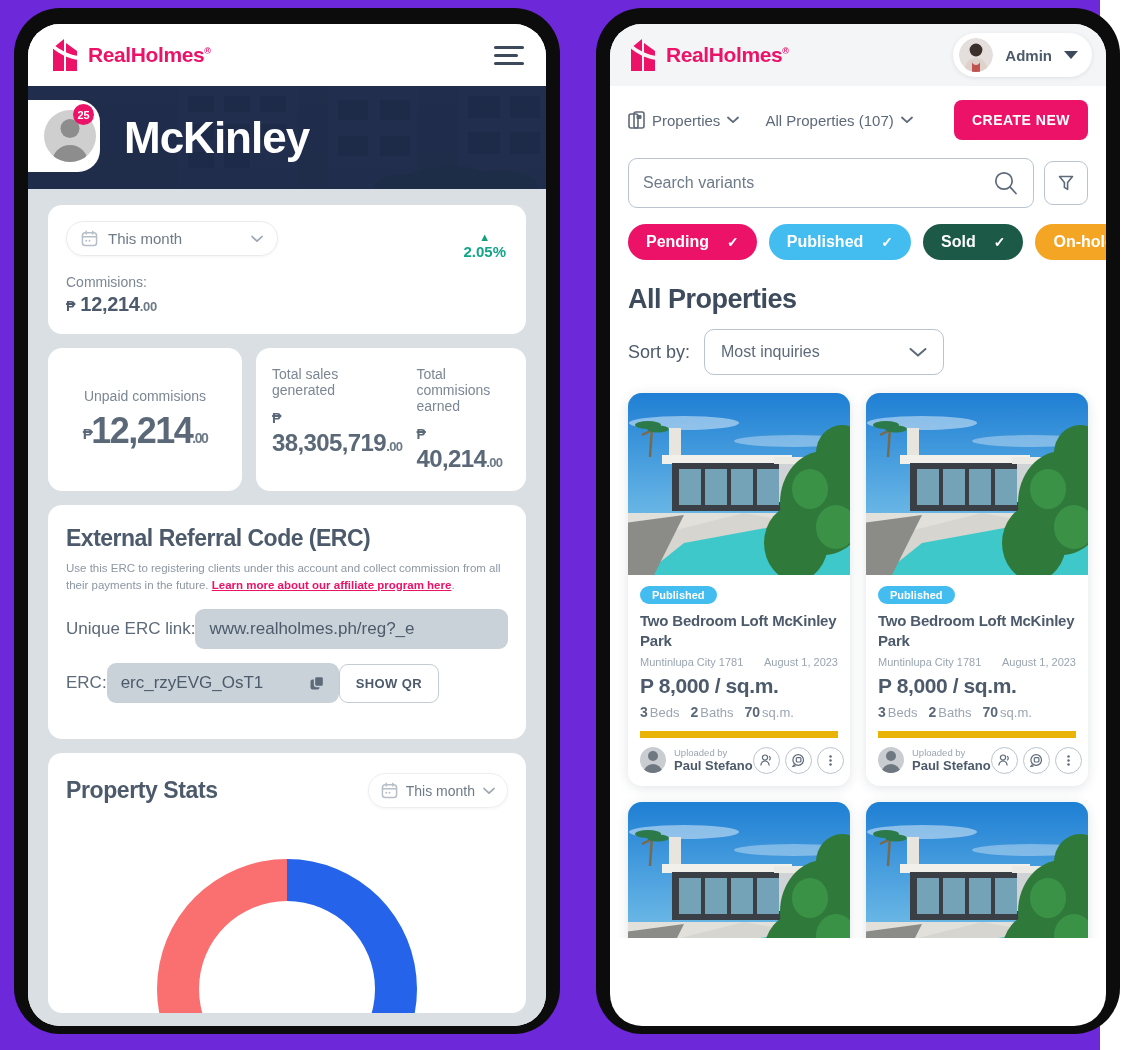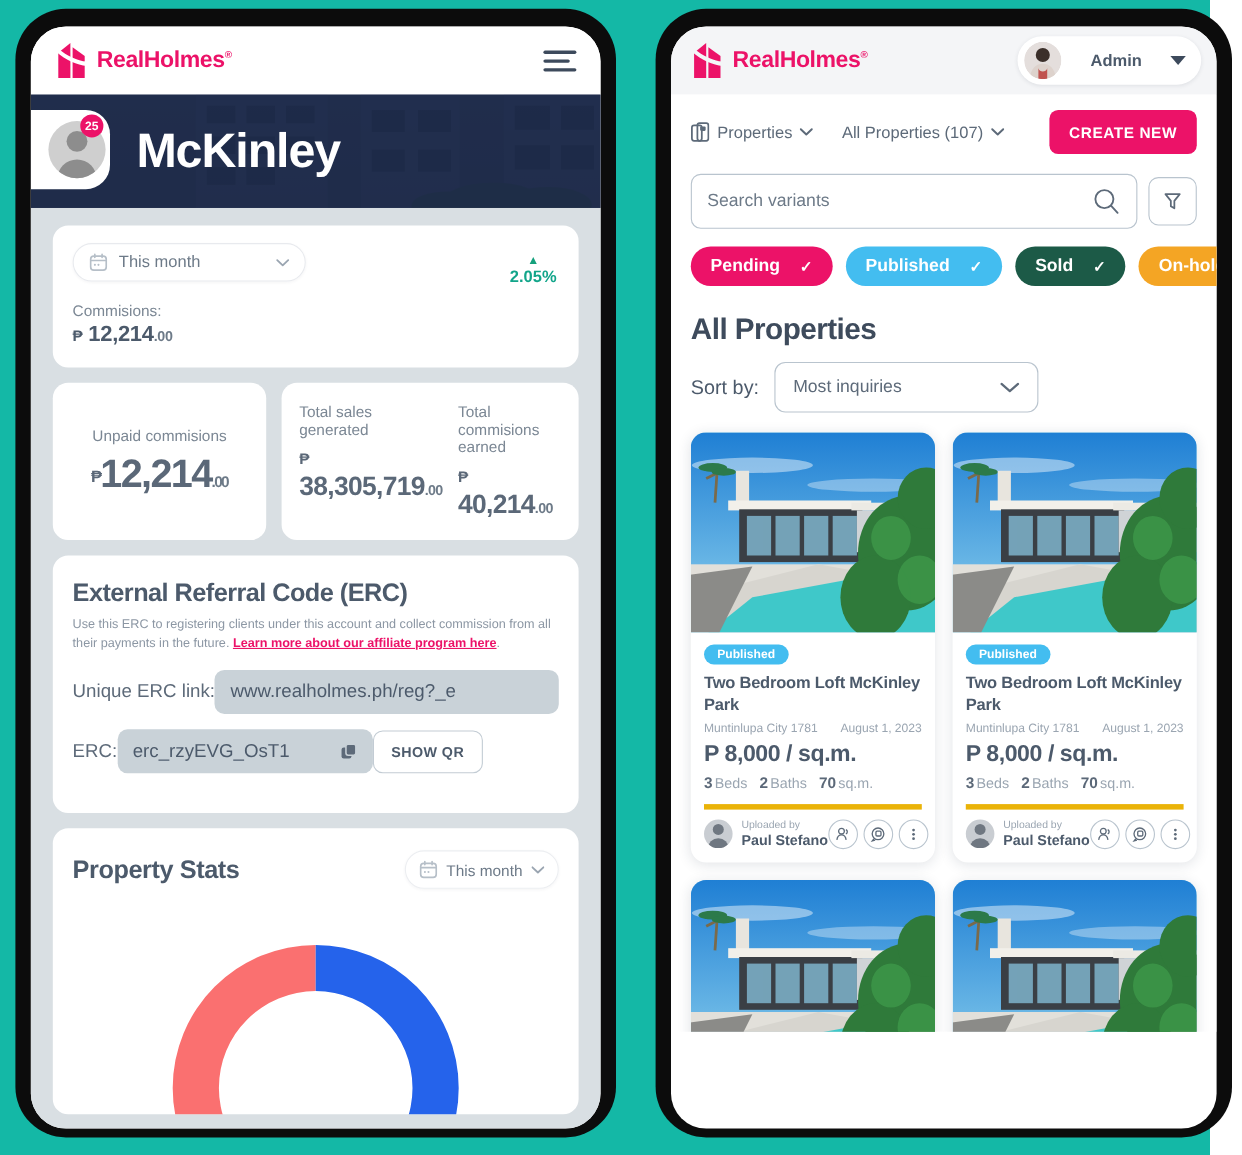--- a/index.html
+++ b/index.html
@@ -2,21 +2,21 @@
 <html><head>
 <meta charset="utf-8">
 <style>
   * { box-sizing: border-box; margin: 0; padding: 0; }
   html, body {
     width: 1129px; height: 1050px;
     background: #ffffff;
     font-family: "Liberation Sans", sans-serif;
     overflow: hidden;
   }
-  .stage { position: relative; width: 1100px; height: 1050px; background:#14b8a6; }
+  .stage { position: relative; width: 1100px; height: 1050px; background:#6d28d9; }
 
   
   .phone {
     position: absolute;
     background: #0c0c0c;
     border-radius: 44px;
     overflow: hidden;
   }
   .phone-screen {
     position: absolute;
@@ -138,21 +138,21 @@
   }
   .select-sm .lbl { font-size:14px; color:#6d7a88; }
   .donut-wrap { position:absolute; left:50%; transform:translateX(-50%); top:86px; }
 
   
   .r-topbar {
     height:62px; background:#f4f5f7; display:flex; align-items:center; justify-content:space-between;
     padding:0 14px 0 18px;
   }
   .user-pill {
-    display:flex; align-items:center; gap:26px; background:#fff; border-radius:24px; padding:5px 14px 5px 6px;
+    display:flex; align-items:center; gap:12px; background:#fff; border-radius:24px; padding:5px 14px 5px 6px;
     box-shadow:0 1px 4px rgba(30,40,60,.10); cursor:pointer;
   }
   .user-ava { width:34px; height:34px; border-radius:50%; overflow:hidden; flex:none; }
   .user-name { font-size:15px; color:#4c5a6b; font-weight:600; }
   .caret { width:0;height:0;border-left:7px solid transparent;border-right:7px solid transparent;border-top:8px solid #3d4a5c; }
 
   .r-nav { display:flex; align-items:center; gap:0; padding:14px 18px 12px; background:#fff; }
   .nav-item { display:flex; align-items:center; gap:7px; cursor:pointer; }
   .nav-item .lbl { font-size:15px; color:#5d6a79; }
   .btn-create {
@@ -196,21 +196,21 @@
   .badge-pub {
     display:inline-block; background:#43BDF0; color:#fff; font-size:11px; font-weight:700;
     border-radius:11px; padding:3px 12px; margin-bottom:7px;
   }
   .p-title { font-size:15px; font-weight:700; color:#4c5a6b; line-height:1.32; letter-spacing:-.2px; }
   .p-meta { display:flex; justify-content:space-between; font-size:11px; color:#9aa5b1; margin-top:5px; }
   .p-price { font-size:21px; font-weight:800; color:#4c5a6b; letter-spacing:-.4px; margin-top:6px; }
   .p-specs { display:flex; gap:11px; align-items:baseline; margin-top:5px; }
   .p-specs .n { font-size:14px; font-weight:800; color:#5b6878; }
   .p-specs .u { font-size:13px; color:#9aa5b1; margin-left:2px; }
-  .p-foot { border-top:5px solid #eab308; margin-top:10px; padding-top:9px; display:flex; align-items:center; }
+  .p-foot { border-top:7px solid #eab308; margin-top:10px; padding-top:9px; display:flex; align-items:center; }
   .up-ava { width:26px; height:26px; border-radius:50%; background:#c9cdd2; position:relative; overflow:hidden; flex:none; margin-right:8px;}
   .up-ava::before{content:"";position:absolute;left:50%;top:4px;transform:translateX(-50%);width:10px;height:10px;border-radius:50%;background:#6f7781;}
   .up-ava::after{content:"";position:absolute;left:50%;bottom:-6px;transform:translateX(-50%);width:19px;height:15px;border-radius:10px 10px 0 0;background:#6f7781;}
   .up-txt .a { font-size:9.5px; color:#9aa5b1; line-height:1.2; }
   .up-txt .b { font-size:13px; font-weight:800; color:#4c5a6b; line-height:1.25; white-space:nowrap; }
   .act-row { margin-left:auto; display:flex; gap:5px; }
   .act {
     width:27px; height:27px; border-radius:50%; border:1.3px solid #b9c4ce;
     display:flex; align-items:center; justify-content:center; cursor:pointer; background:#fff; flex:none;
   }

